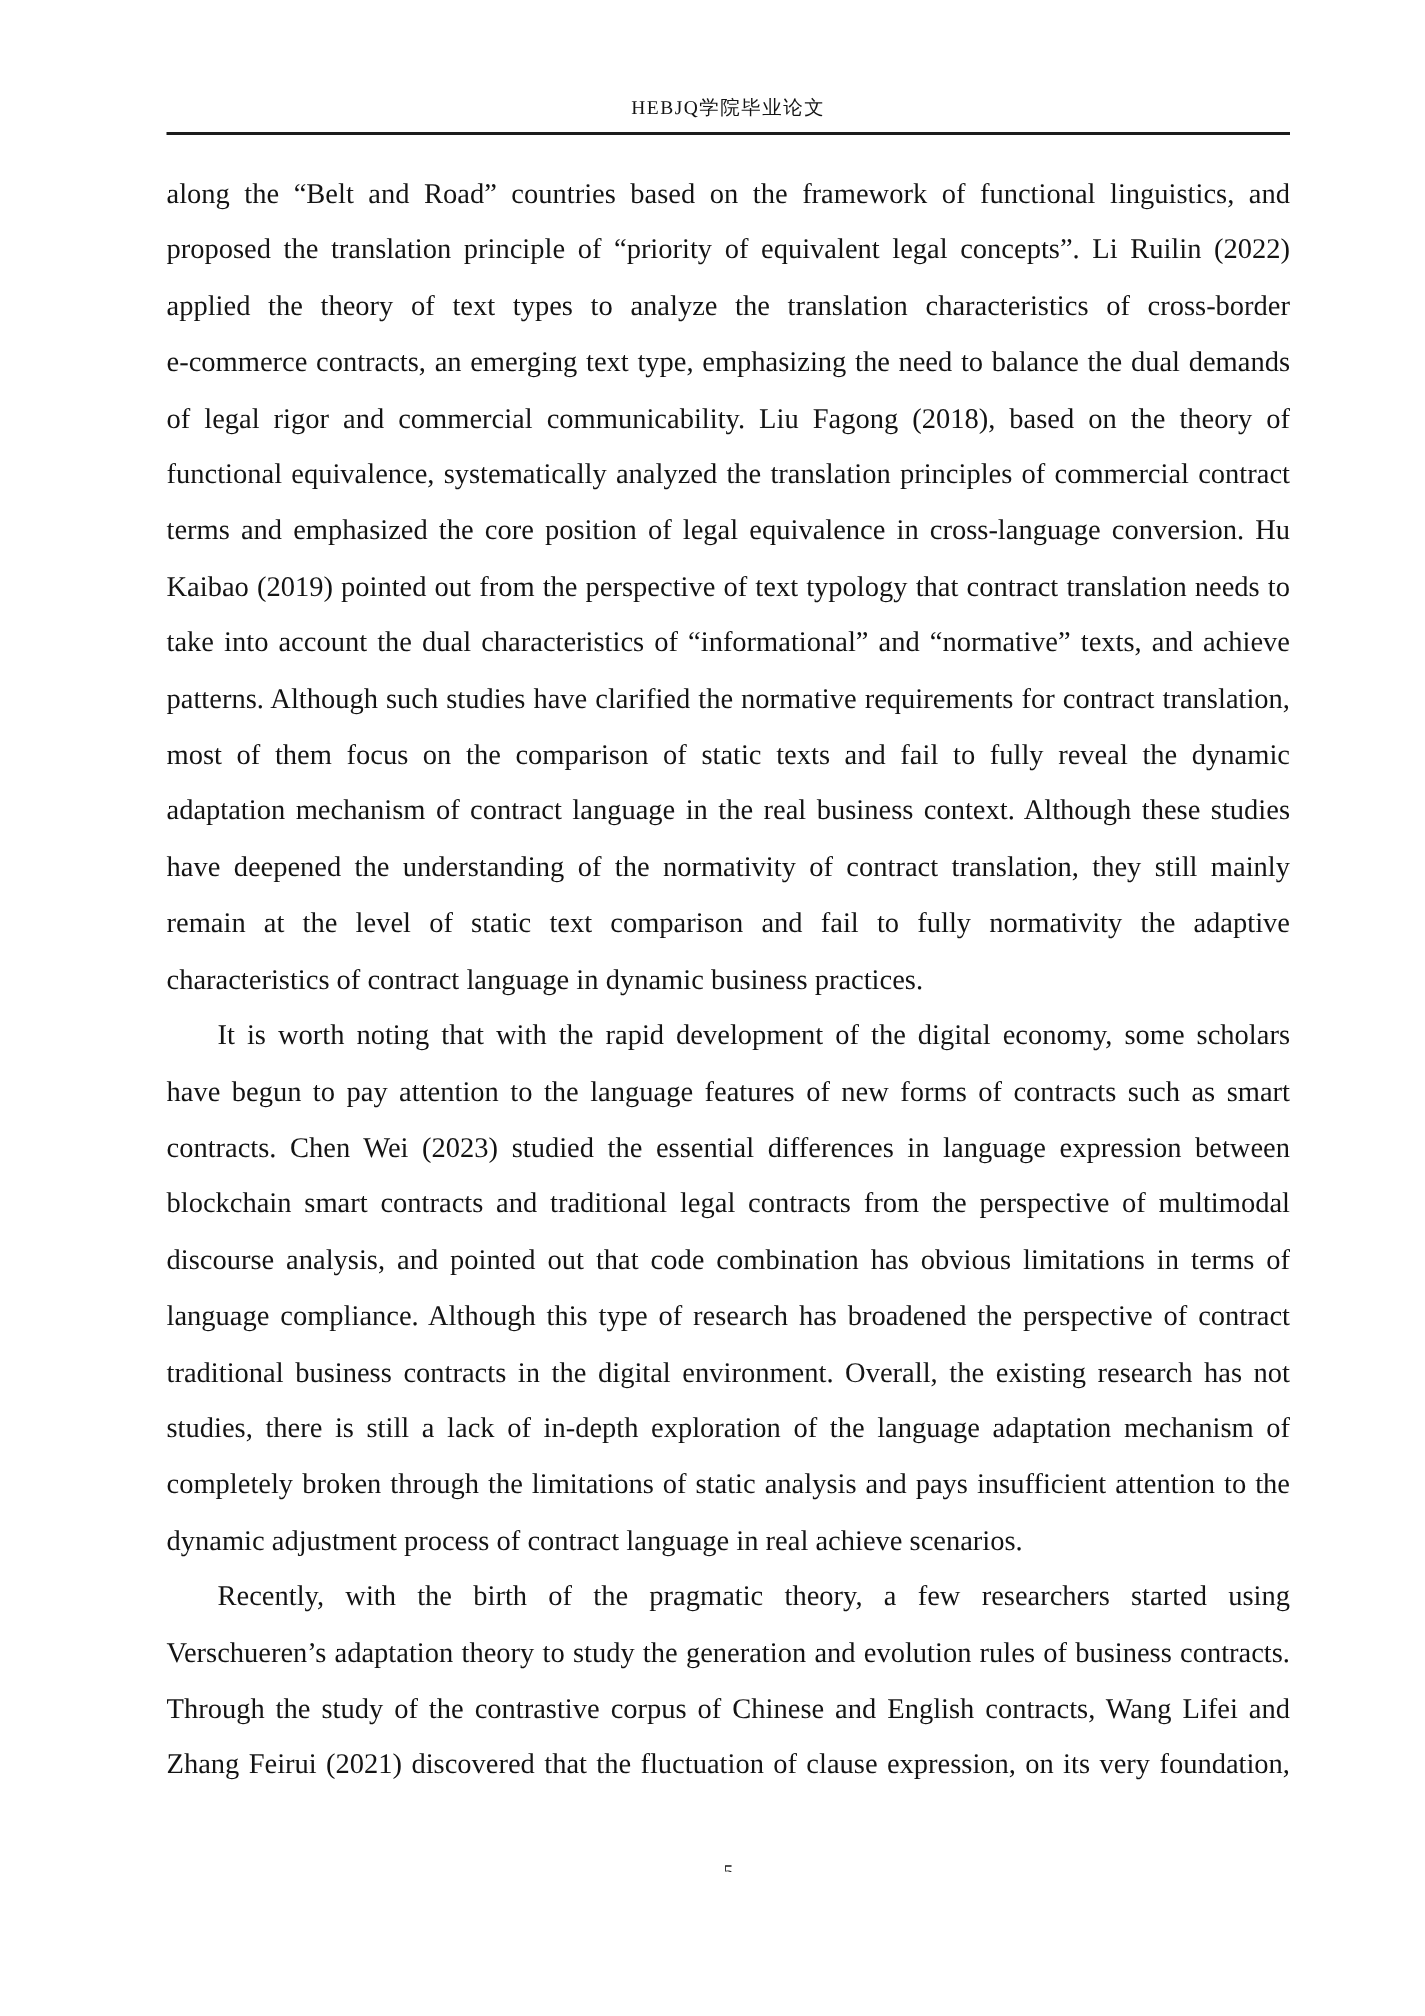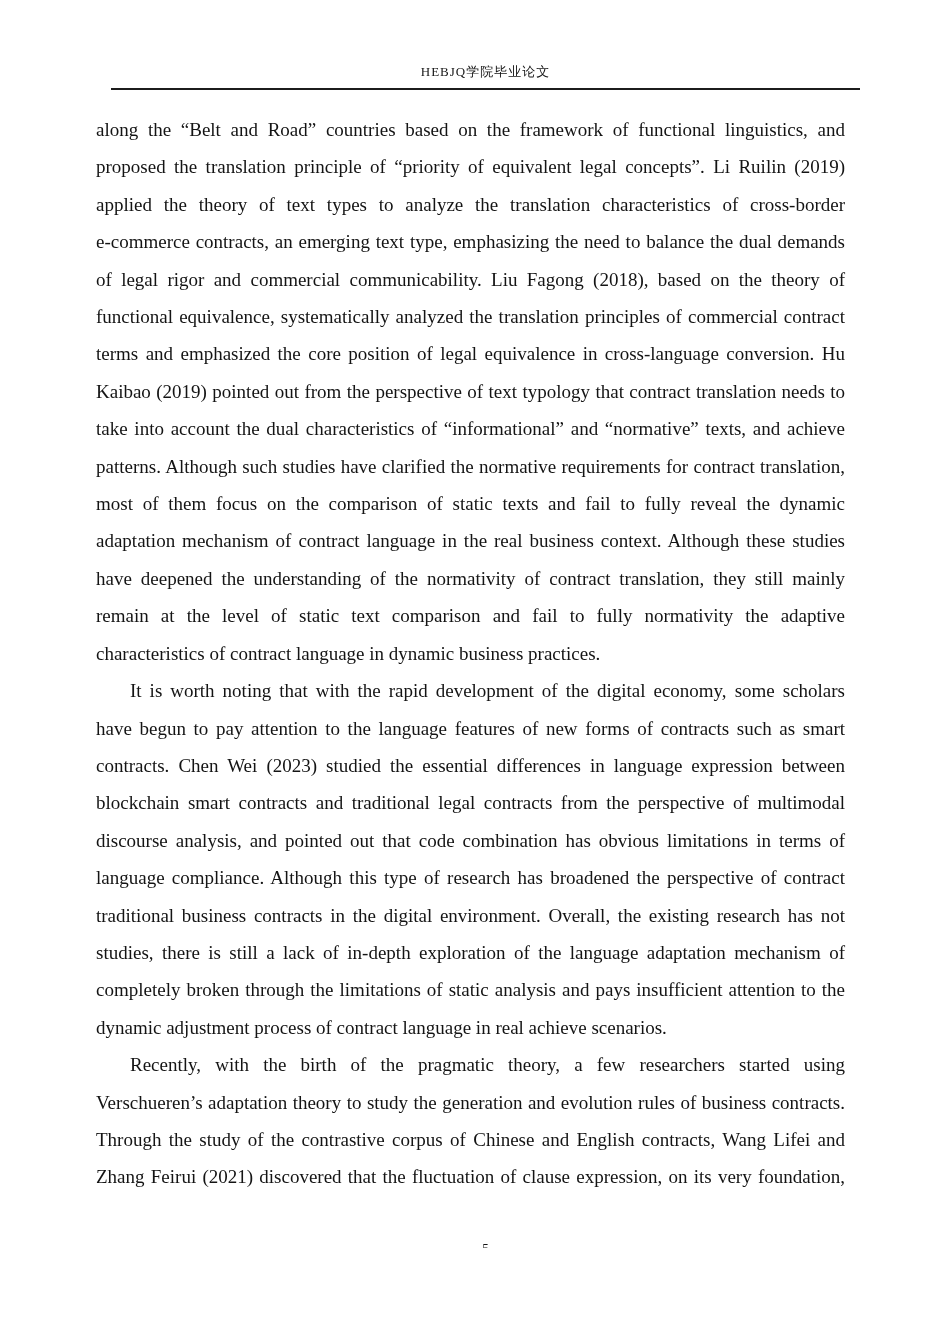--- a/index.html
+++ b/index.html
@@ -19,21 +19,21 @@
     top: 64px;
     text-align: center;
     font-size: 13px;
     line-height: 16px;
     letter-spacing: 1px;
     padding-bottom: 8px;
     border-bottom: 2px solid #1c1c1c;
   }
   .body-text {
     position: absolute;
-    left: 96px;
+    left: 111px;
     width: 749px;
     top: 111px;
     font-size: 19px;
     line-height: 37.4px;
   }
   .line {
     text-align: justify;
     text-align-last: justify;
   }
   .line.last { text-align-last: left; }
@@ -50,21 +50,21 @@
 </style>
 </head>
 <body>
 
 <div class="page">
   <div class="header">
     <span>HEBJQ学院毕业论文</span>
   </div>
   <div class="body-text" id="body-text">
       <div class="line">along the “Belt and Road” countries based on the framework of functional linguistics, and</div>
-      <div class="line">proposed the translation principle of “priority of equivalent legal concepts”. Li Ruilin (2019)</div>
+      <div class="line">proposed the translation principle of “priority of equivalent legal concepts”. Li Ruilin (2022)</div>
       <div class="line">applied the theory of text types to analyze the translation characteristics of cross-border</div>
       <div class="line">e-commerce contracts, an emerging text type, emphasizing the need to balance the dual demands</div>
       <div class="line">of legal rigor and commercial communicability. Liu Fagong (2018), based on the theory of</div>
       <div class="line">functional equivalence, systematically analyzed the translation principles of commercial contract</div>
       <div class="line">terms and emphasized the core position of legal equivalence in cross-language conversion. Hu</div>
       <div class="line">Kaibao (2019) pointed out from the perspective of text typology that contract translation needs to</div>
       <div class="line">take into account the dual characteristics of “informational” and “normative” texts, and achieve</div>
       <div class="line">patterns. Although such studies have clarified the normative requirements for contract translation,</div>
       <div class="line">most of them focus on the comparison of static texts and fail to fully reveal the dynamic</div>
       <div class="line">adaptation mechanism of contract language in the real business context. Although these studies</div>

